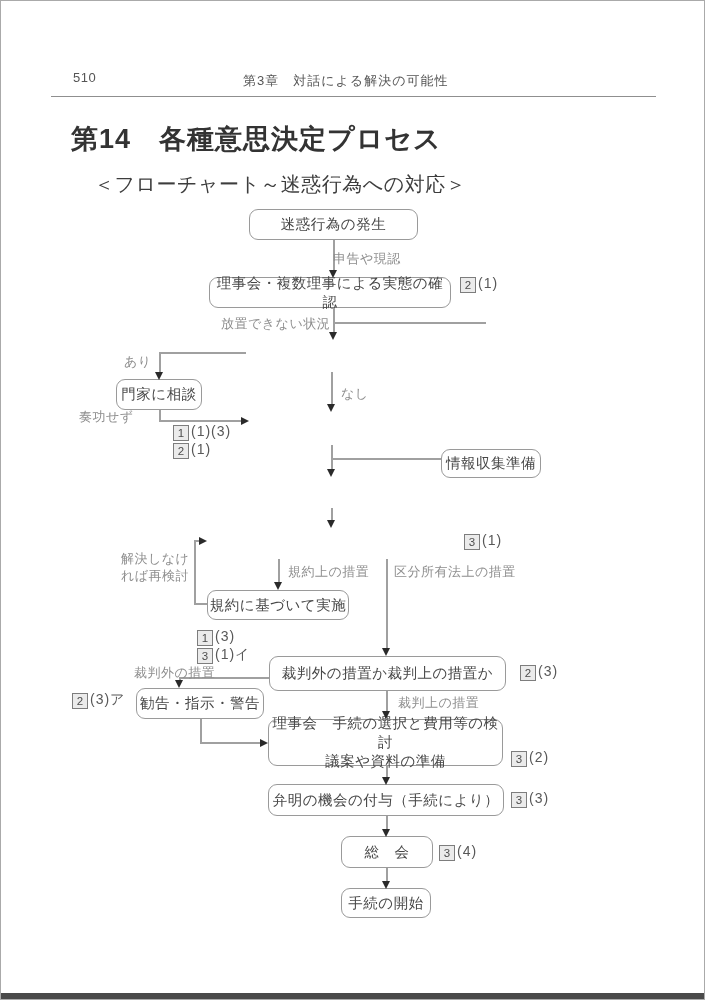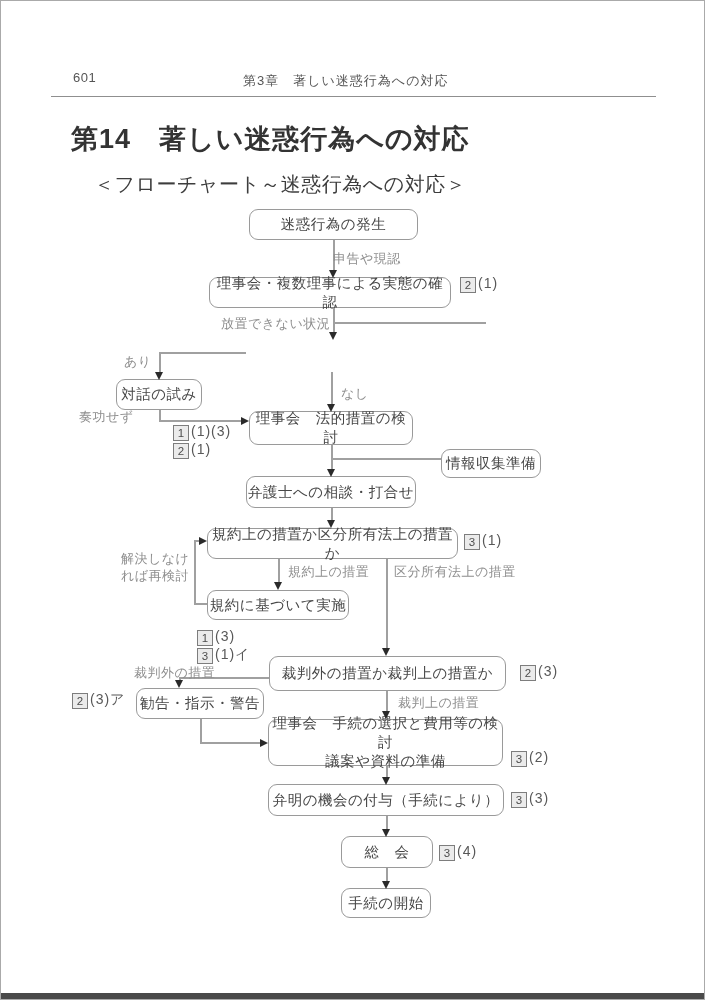--- a/index.html
+++ b/index.html
@@ -34,33 +34,30 @@
     display:inline-block;width:14px;height:14px;line-height:14px;
     border:1px solid #7d7d7d;background:#ebebeb;color:#4d4d4d;
     font-size:11.5px;text-align:center;vertical-align:-1px;margin-right:2px;letter-spacing:0;
   }
 </style>
 </head>
 <body>
 
 <div class="page">
 
-  <div class="pagenum">601</div>
-  <div class="chapter">第3章　著しい迷惑行為への対応</div>
+  <div class="pagenum">510</div>
+  <div class="chapter">第3章　対話による解決の可能性</div>
   <div class="headrule"></div>
-  <div class="title">第14　著しい迷惑行為への対応</div>
+  <div class="title">第14　各種意思決定プロセス</div>
   <div class="subtitle">＜フローチャート～迷惑行為への対応＞</div>
 
   <div class="node" style="left:248px;top:208px;width:169px;height:31px">迷惑行為の発生</div>
   <div class="node" style="left:208px;top:276px;width:242px;height:31px">理事会・複数理事による実態の確認</div>
-  <div class="node" style="left:115px;top:378px;width:86px;height:31px">対話の試み</div>
-  <div class="node" style="left:248px;top:410px;width:164px;height:34px">理事会　法的措置の検討</div>
+  <div class="node" style="left:115px;top:378px;width:86px;height:31px">門家に相談</div>
   <div class="node" style="left:440px;top:448px;width:100px;height:29px">情報収集準備</div>
-  <div class="node" style="left:245px;top:475px;width:170px;height:32px">弁護士への相談・打合せ</div>
-  <div class="node" style="left:206px;top:527px;width:251px;height:31px">規約上の措置か区分所有法上の措置か</div>
   <div class="node" style="left:206px;top:589px;width:142px;height:30px">規約に基づいて実施</div>
   <div class="node" style="left:268px;top:655px;width:237px;height:35px">裁判外の措置か裁判上の措置か</div>
   <div class="node" style="left:135px;top:687px;width:128px;height:31px">勧告・指示・警告</div>
   <div class="node" style="left:267px;top:718px;width:235px;height:47px">理事会　手続の選択と費用等の検討
 議案や資料の準備</div>
   <div class="node" style="left:340px;top:835px;width:92px;height:32px">総　会</div>
   <div class="node" style="left:267px;top:783px;width:236px;height:32px">弁明の機会の付与（手続により）</div>
   <div class="node" style="left:340px;top:887px;width:90px;height:30px">手続の開始</div>
 
   <div class="vline" style="left:332px;top:239px;height:31px"></div>

